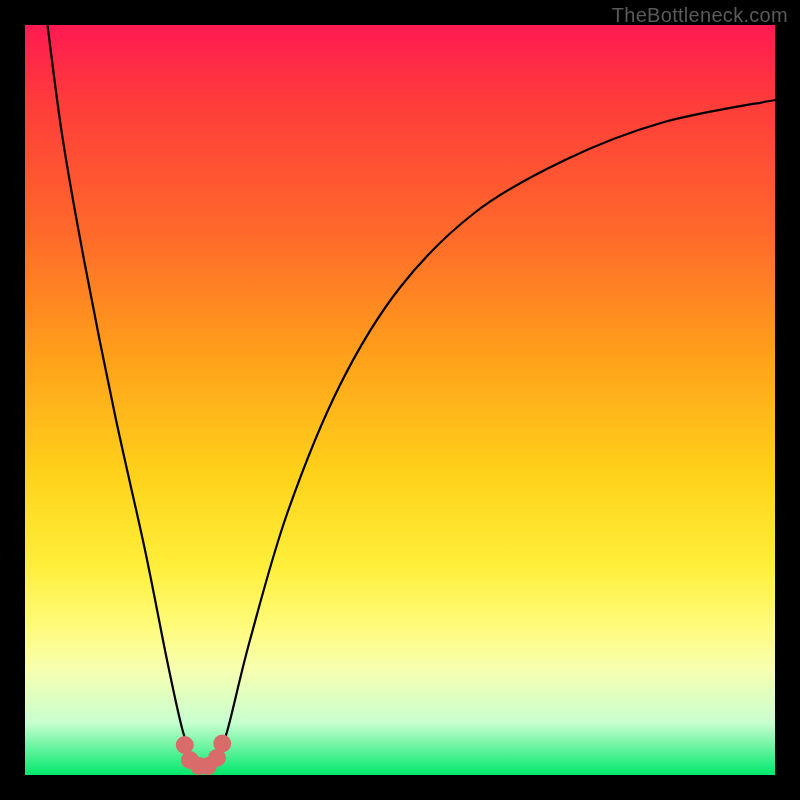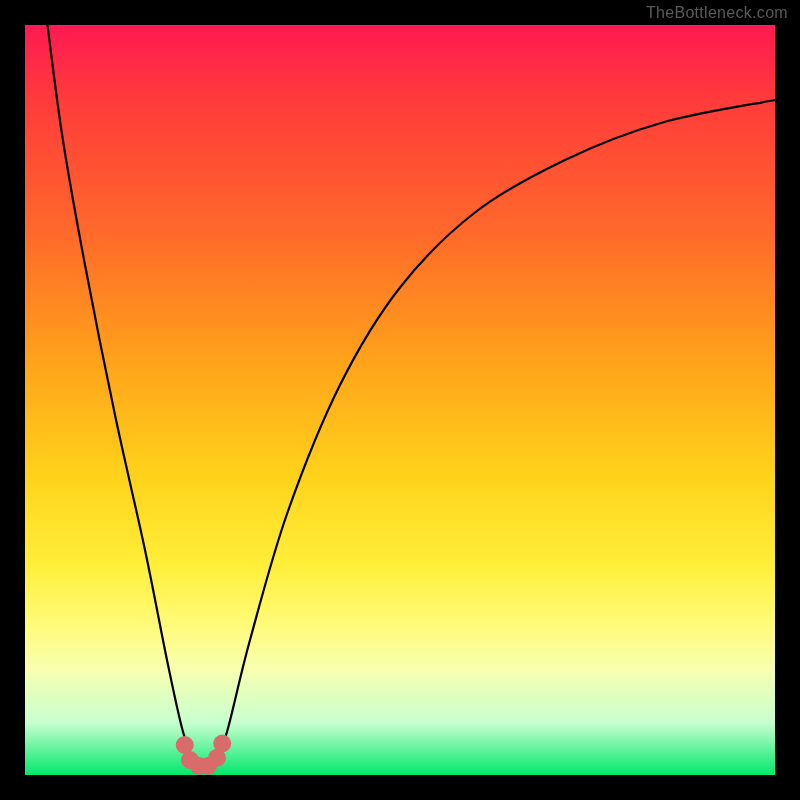--- a/index.html
+++ b/index.html
@@ -34,21 +34,21 @@
       #f7ffb0 86%,
       #c8ffd0 93%,
       #00e86b 100%
     );
   }
   .watermark {
     position: absolute;
     top: 4px;
     right: 12px;
     color: #5a5a5a;
-    font-size: 16px;
+    font-size: 20px;
     font-weight: 500;
     letter-spacing: 0.3px;
     user-select: none;
   }
   svg.curve {
     position: absolute;
     left: 0;
     top: 0;
     width: 750px;
     height: 750px;

